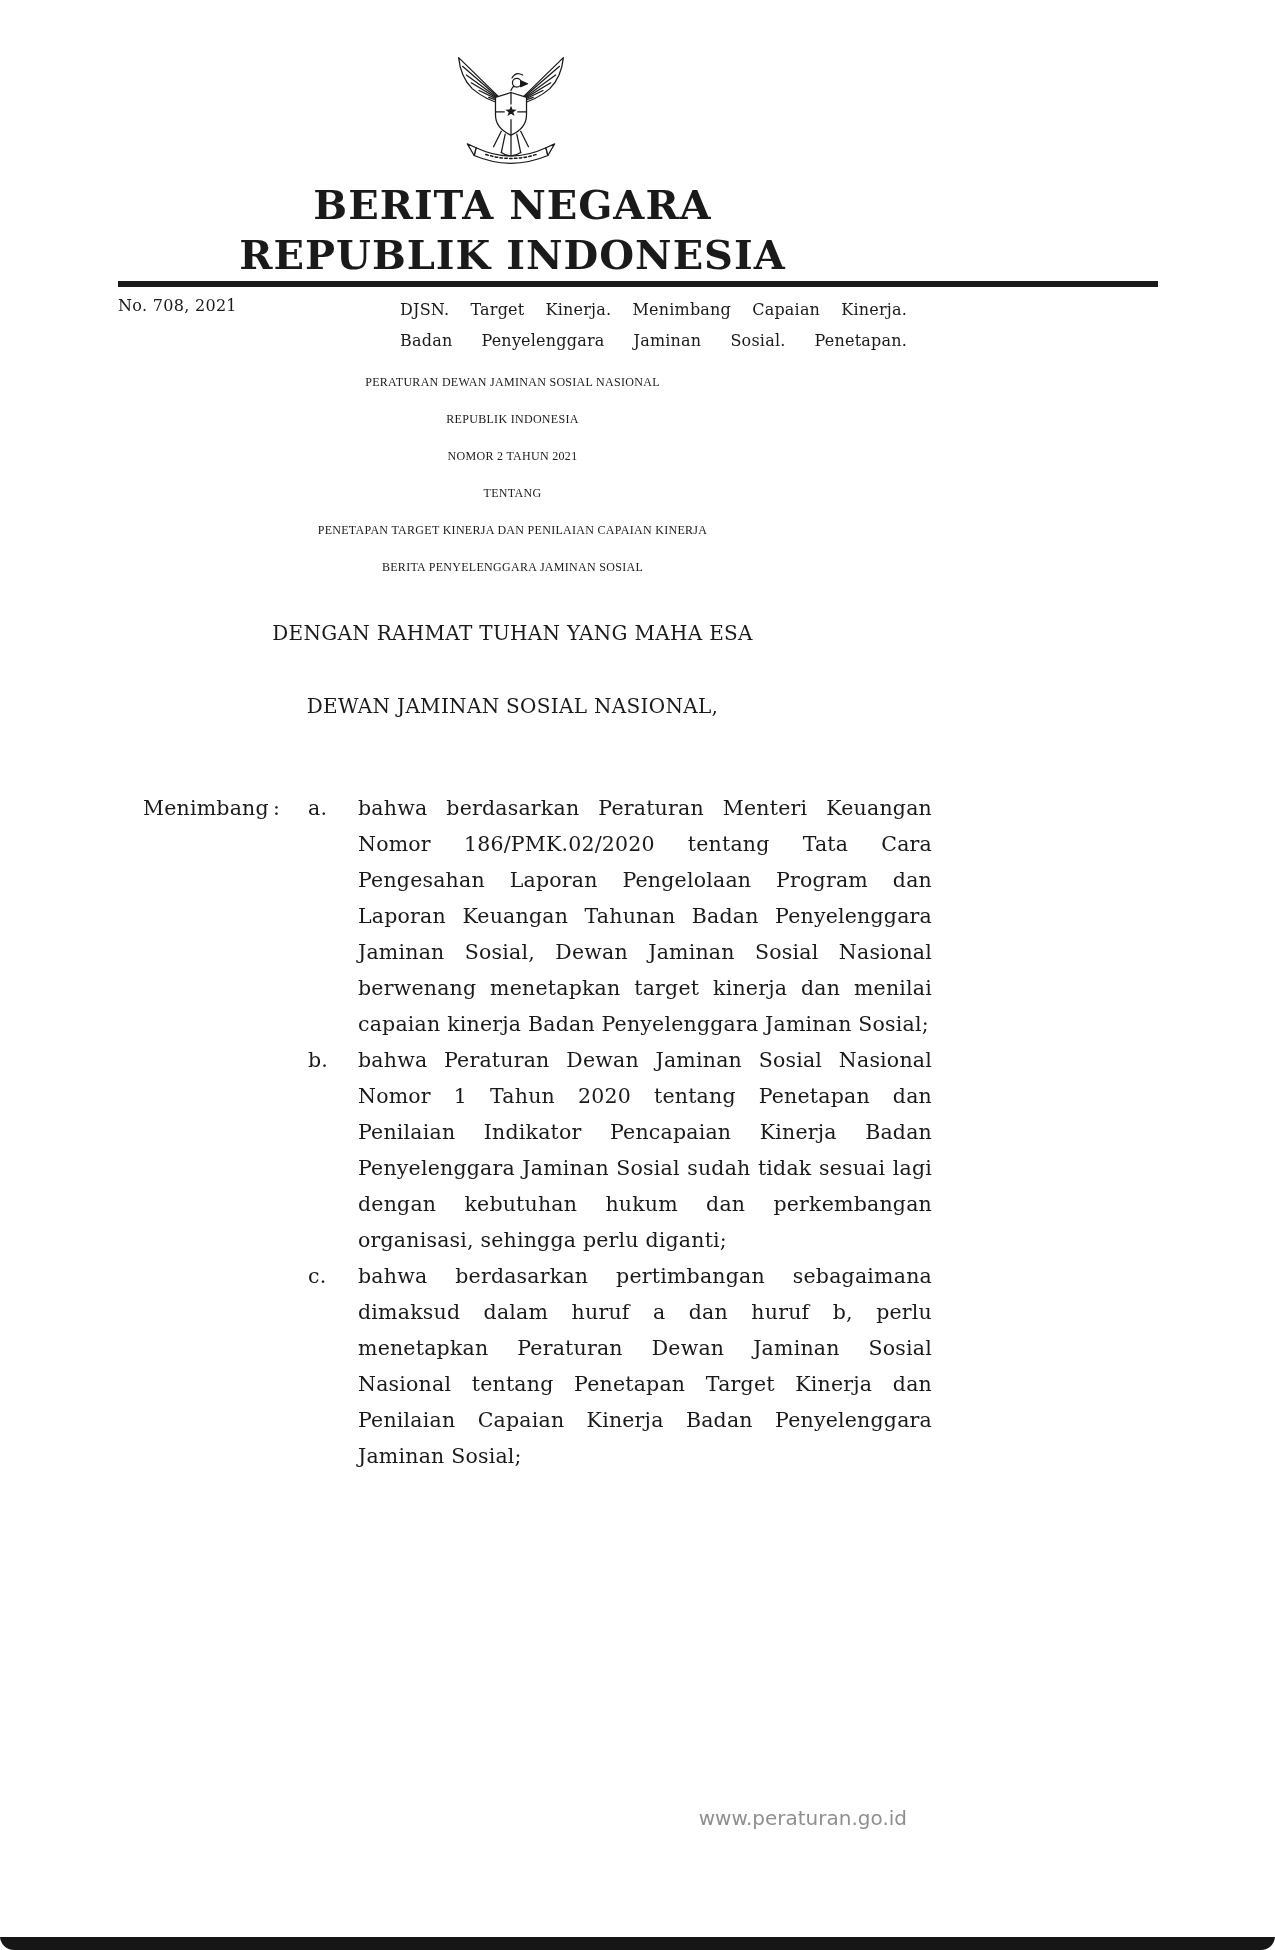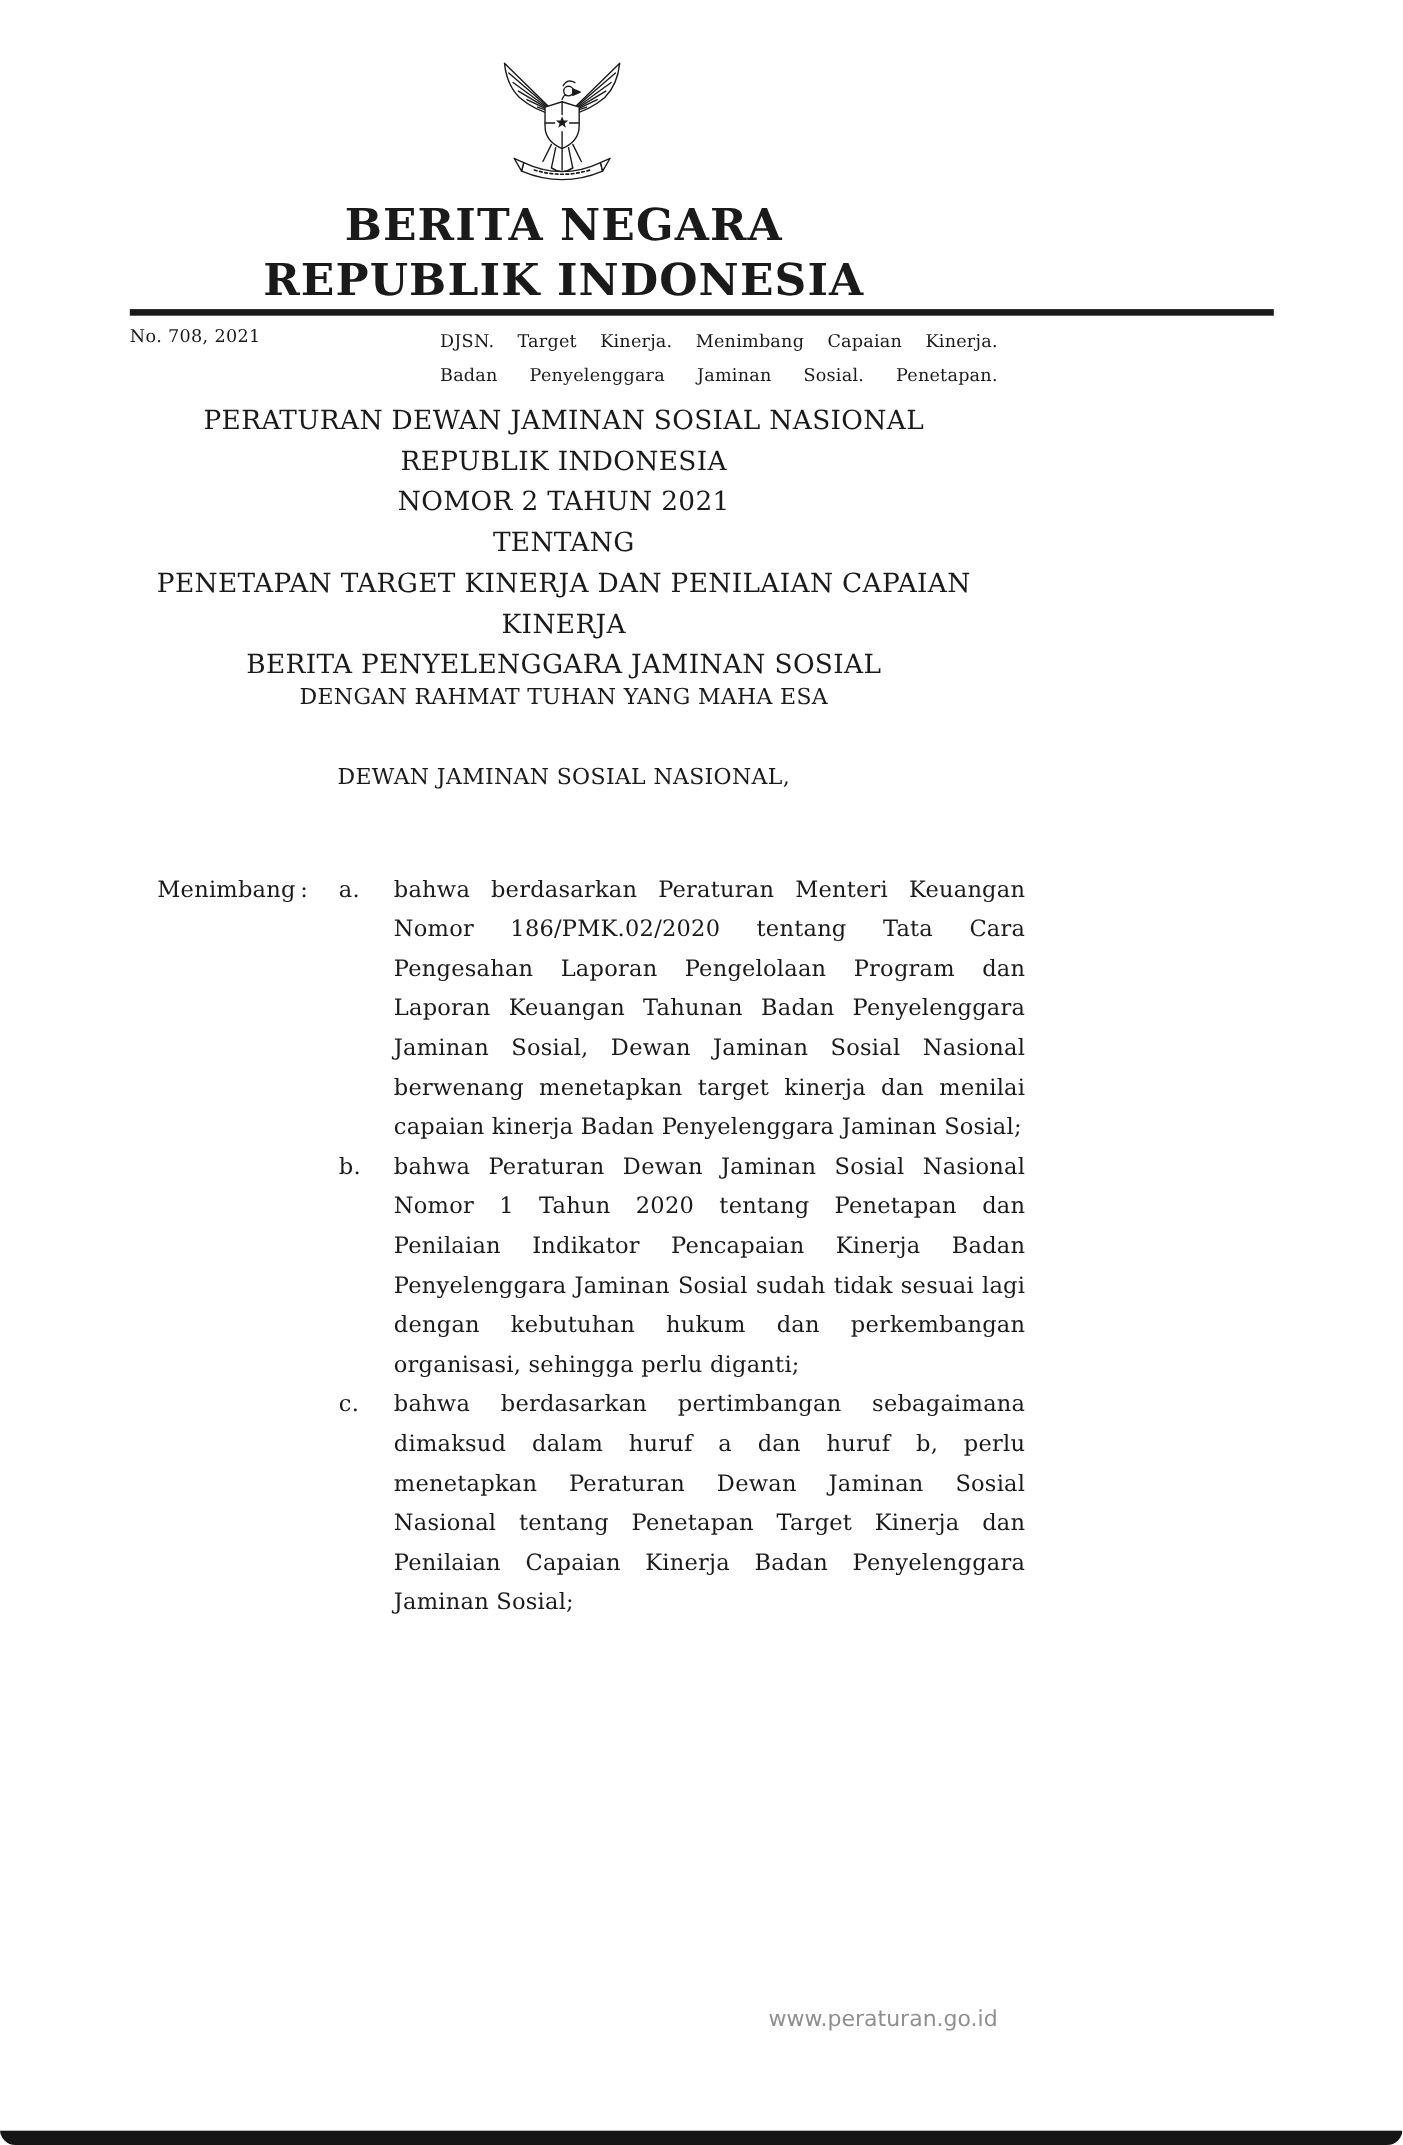--- a/index.html
+++ b/index.html
@@ -27,21 +27,21 @@
 
   .rule { position:absolute; top:281px; left:118px; width:1040px; height:6px; background:var(--rule, #1a1a1a); }
 
   .header-row { position:absolute; top:294px; left:118px; width:789px; height:64px; font-size:16px; }
   .doc-number { position:absolute; left:0; top:2px; letter-spacing:0.3px; }
   .subject { position:absolute; left:282px; top:0; width:507px; line-height:31px; letter-spacing:0.2px; }
   .subject .sline { text-align:justify; text-align-last:justify; }
 
   .title-block {
     position:absolute; top:364px; left:118px; width:789px;
-    text-align:center; font-size:24px; line-height:37px; letter-spacing:0.3px;
+    text-align:center; font-size:12px; line-height:37px; letter-spacing:0.3px;font-family:Liberation Serif, serif;
   }
   .centered-line {
     position:absolute; left:118px; width:789px;
     text-align:center; font-size:20px; line-height:37px; letter-spacing:0.3px;
   }
   .invocation { top:615px; }
   .issuer { top:688px; }
 
   .considerations {
     position:absolute; top:790px; left:118px; width:789px;
@@ -53,21 +53,20 @@
   .c-colon { width:35px; flex:none; }
   .c-items { width:624px; flex:none; }
   .c-item { display:flex; align-items:flex-start; }
   .c-marker { width:50px; flex:none; }
   .c-text { width:574px; flex:none; text-align:justify; }
 
   .footer-url {
     position:absolute; top:1806px; left:118px; width:789px;
     text-align:right; font-size:20px; color:var(--footer-url, #8f8f8f);
     font-family:"DejaVu Sans","Liberation Sans",sans-serif;
-    margin-top:17px;
   }
 
   .bottom-bar { position:absolute; left:0; bottom:0; width:100%; height:13px; background:var(--bottom-bar, #161616); }
 </style>
 </head>
 <body>
 
 <div class="page">
 
   <div class="emblem">

